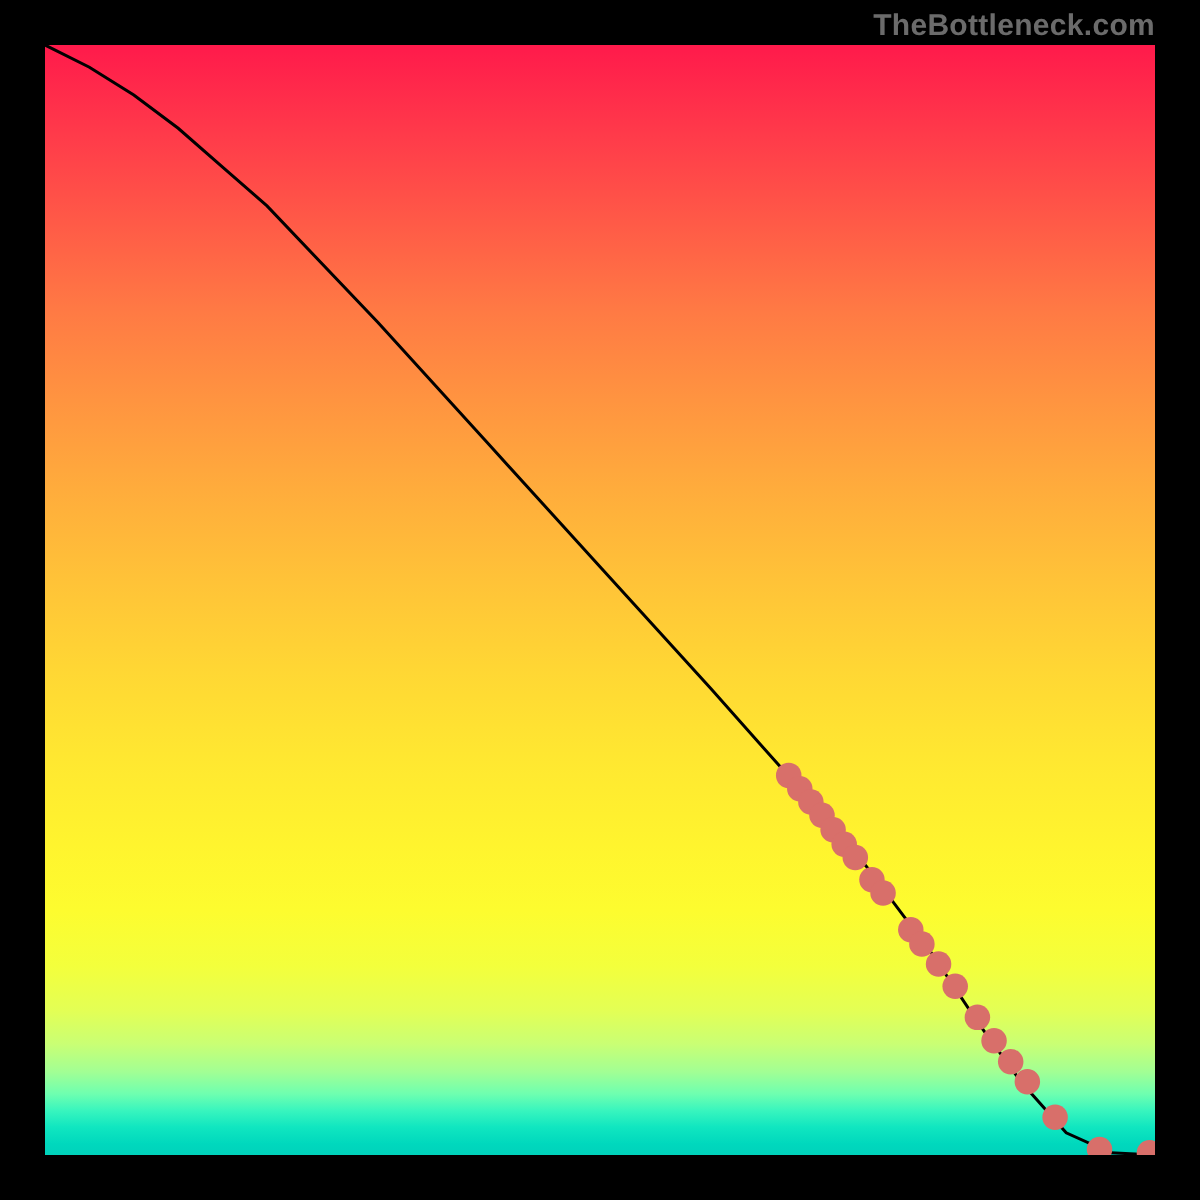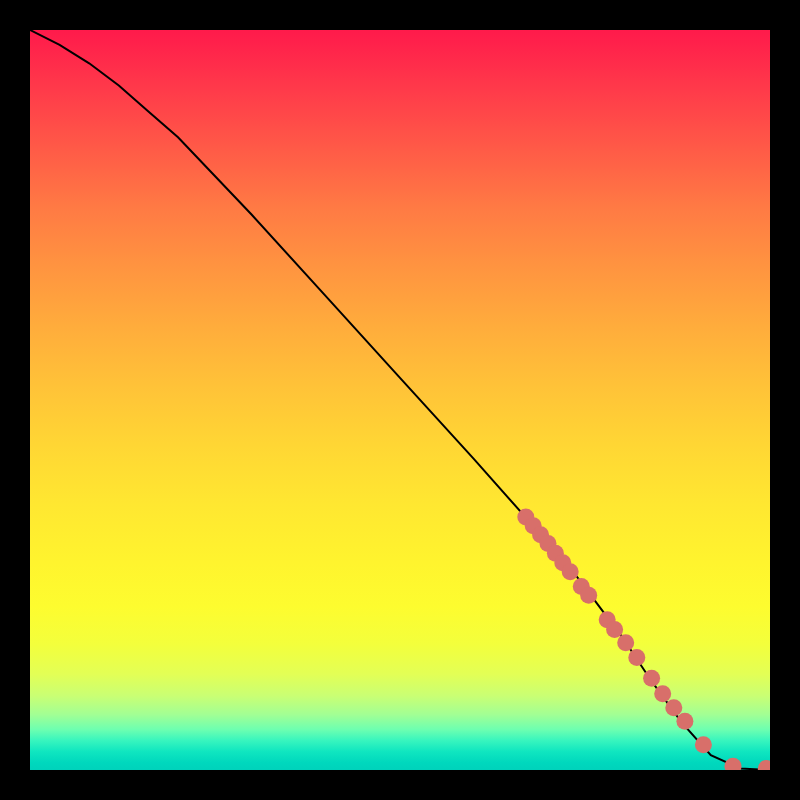--- a/index.html
+++ b/index.html
@@ -58,20 +58,21 @@
     font-size: 20px;
     font-weight: bold;
     color: #6b6b6b;
     letter-spacing: 0.2px;
   }
 </style>
 </head>
 <body>
 
 <div class="outer">
+  <div class="watermark">TheBottleneck.com</div>
   <div class="plot">
     <div class="gradient"></div>
     <svg class="curve" viewBox="0 0 740 740" preserveAspectRatio="none">
       <path id="curve-path" fill="none" stroke-width="2" stroke="#000000" d="M0.00 0.00 L29.60 14.80 L59.20 33.30 L88.80 55.50 L118.40 81.40 L148.00 107.30 L222.00 185.00 L296.00 266.40 L370.00 347.80 L444.00 429.20 L503.20 495.80 L547.60 547.60 L592.00 606.80 L621.60 651.20 L651.20 691.90 L680.80 725.20 L710.40 738.52 L740.00 740.00"></path>
       <g id="markers">
           <circle cx="495.80" cy="486.92" r="8.5" fill="#d86f6a" stroke="#b95550" stroke-width="0"></circle>
           <circle cx="503.20" cy="495.80" r="8.5" fill="#d86f6a" stroke="#b95550" stroke-width="0"></circle>
           <circle cx="510.60" cy="504.68" r="8.5" fill="#d86f6a" stroke="#b95550" stroke-width="0"></circle>
           <circle cx="518.00" cy="513.56" r="8.5" fill="#d86f6a" stroke="#b95550" stroke-width="0"></circle>
           <circle cx="525.40" cy="523.18" r="8.5" fill="#d86f6a" stroke="#b95550" stroke-width="0"></circle>

